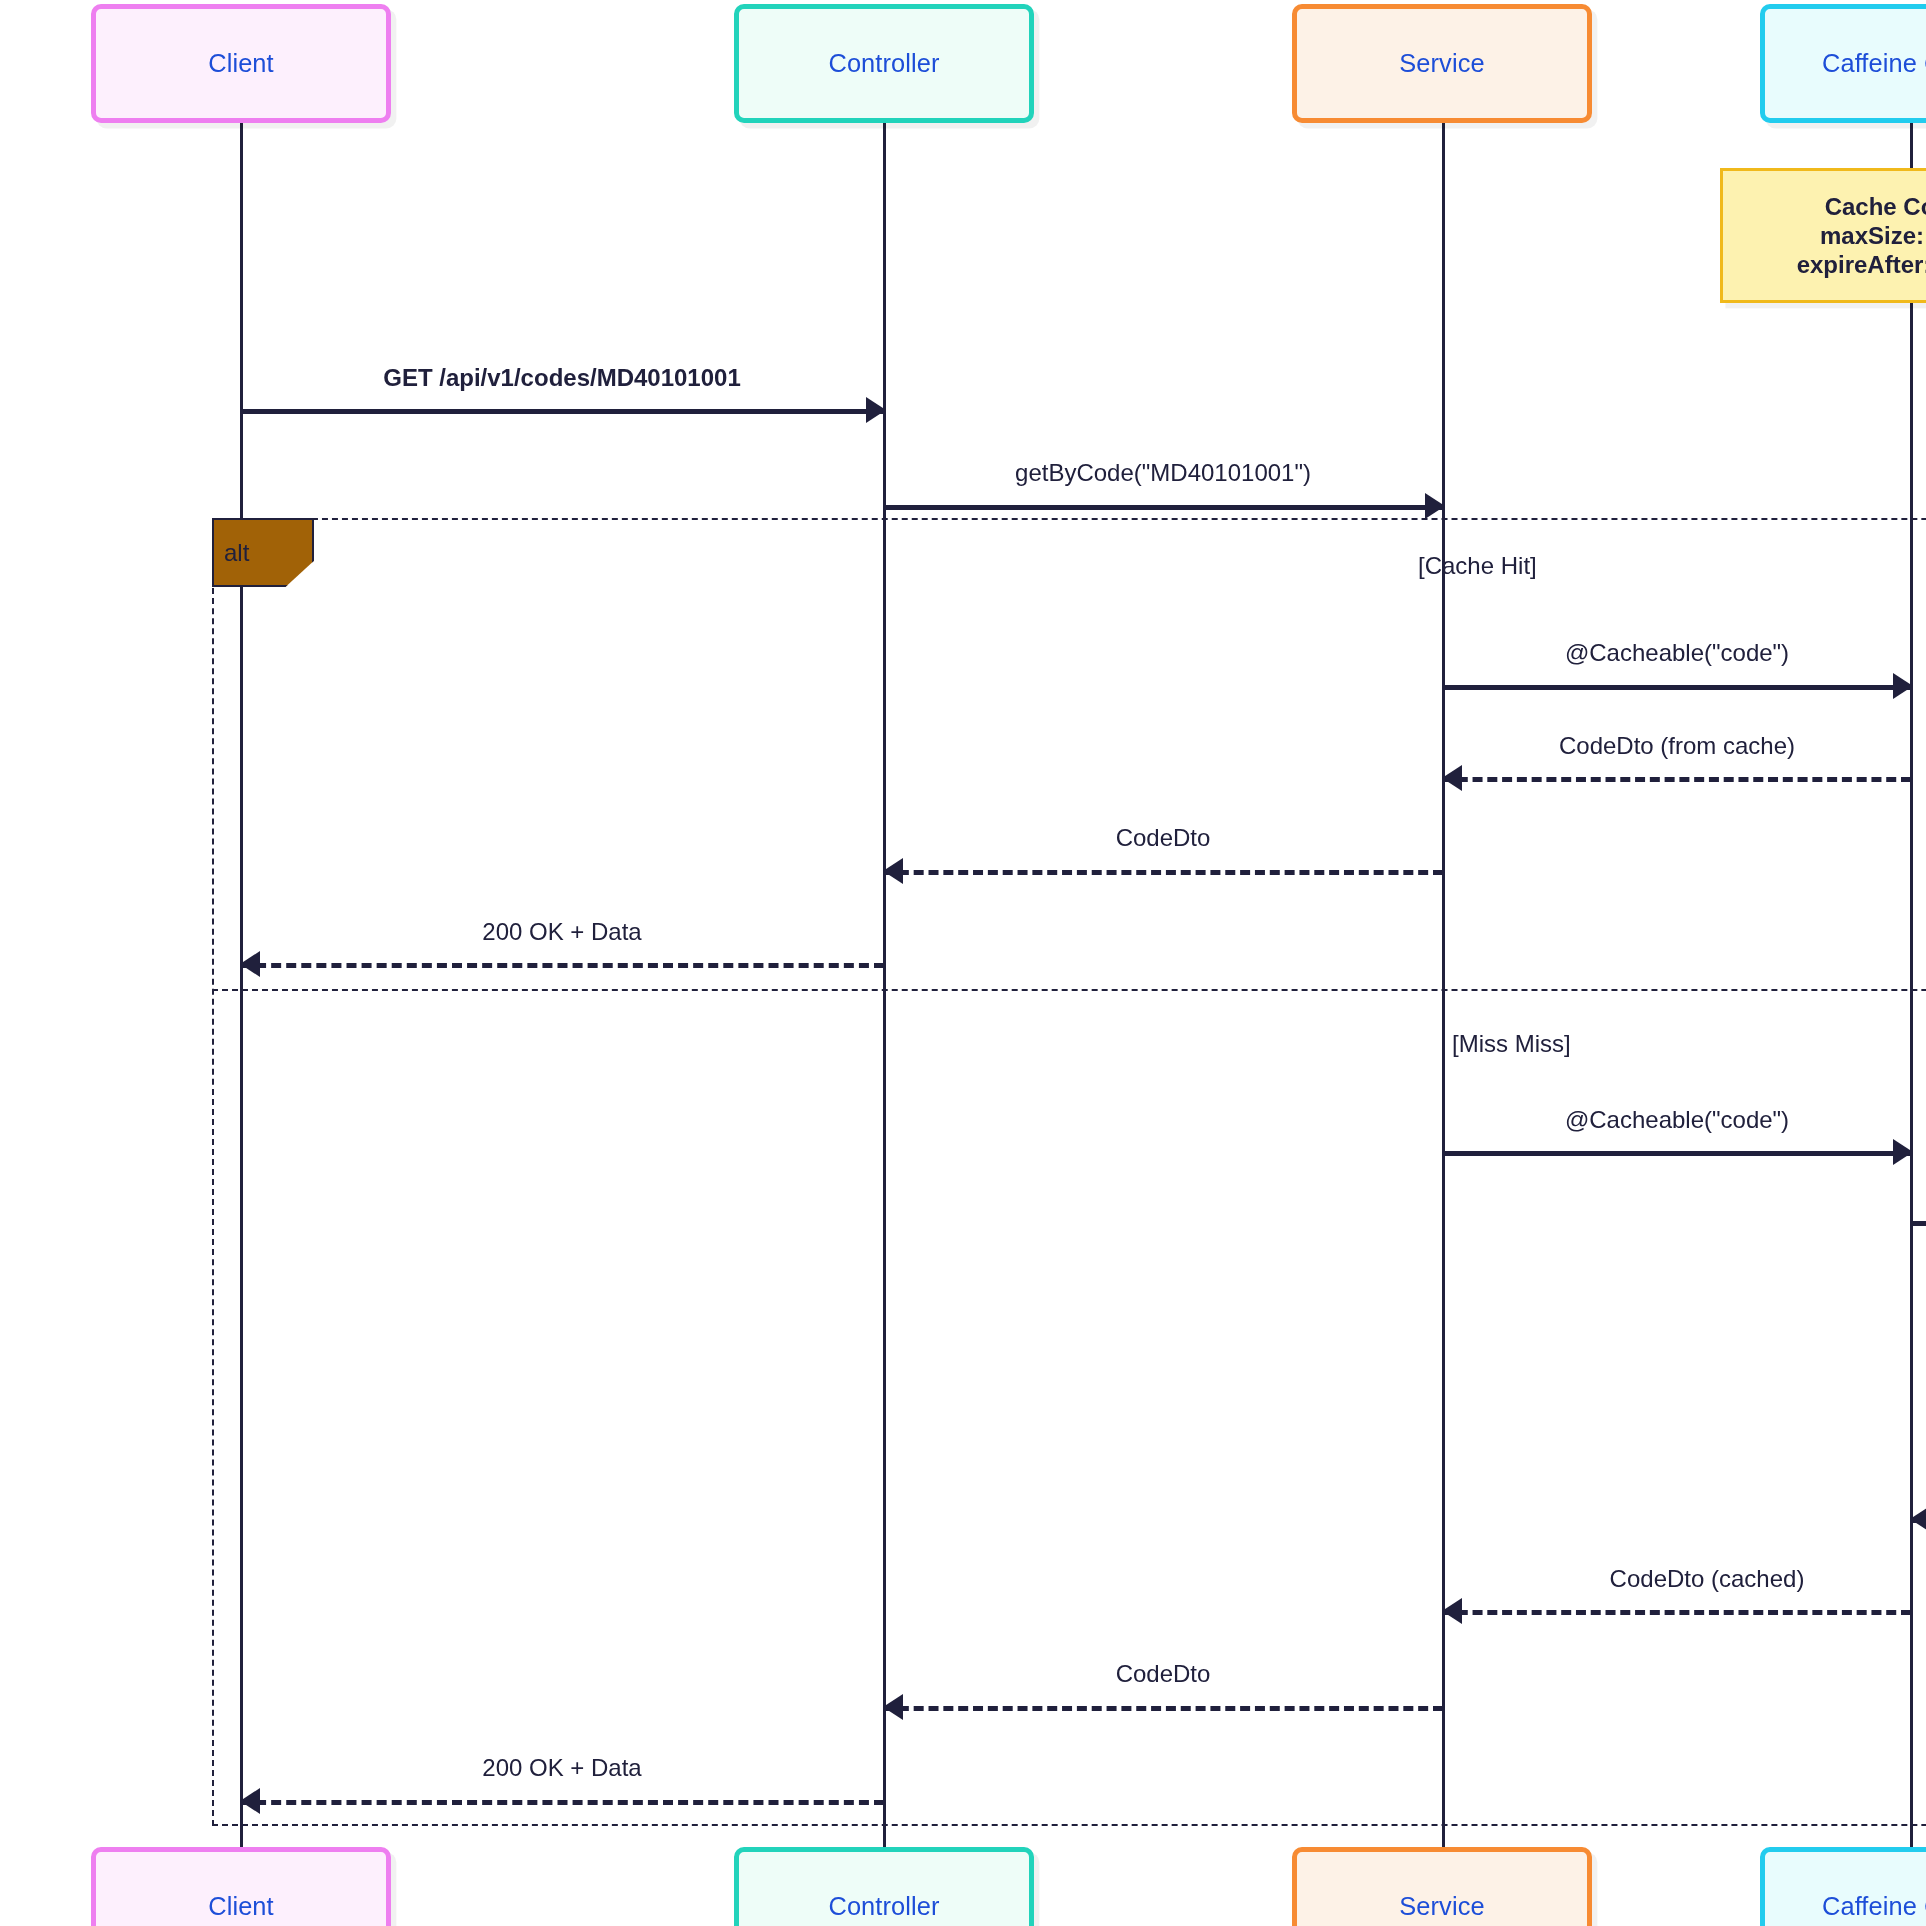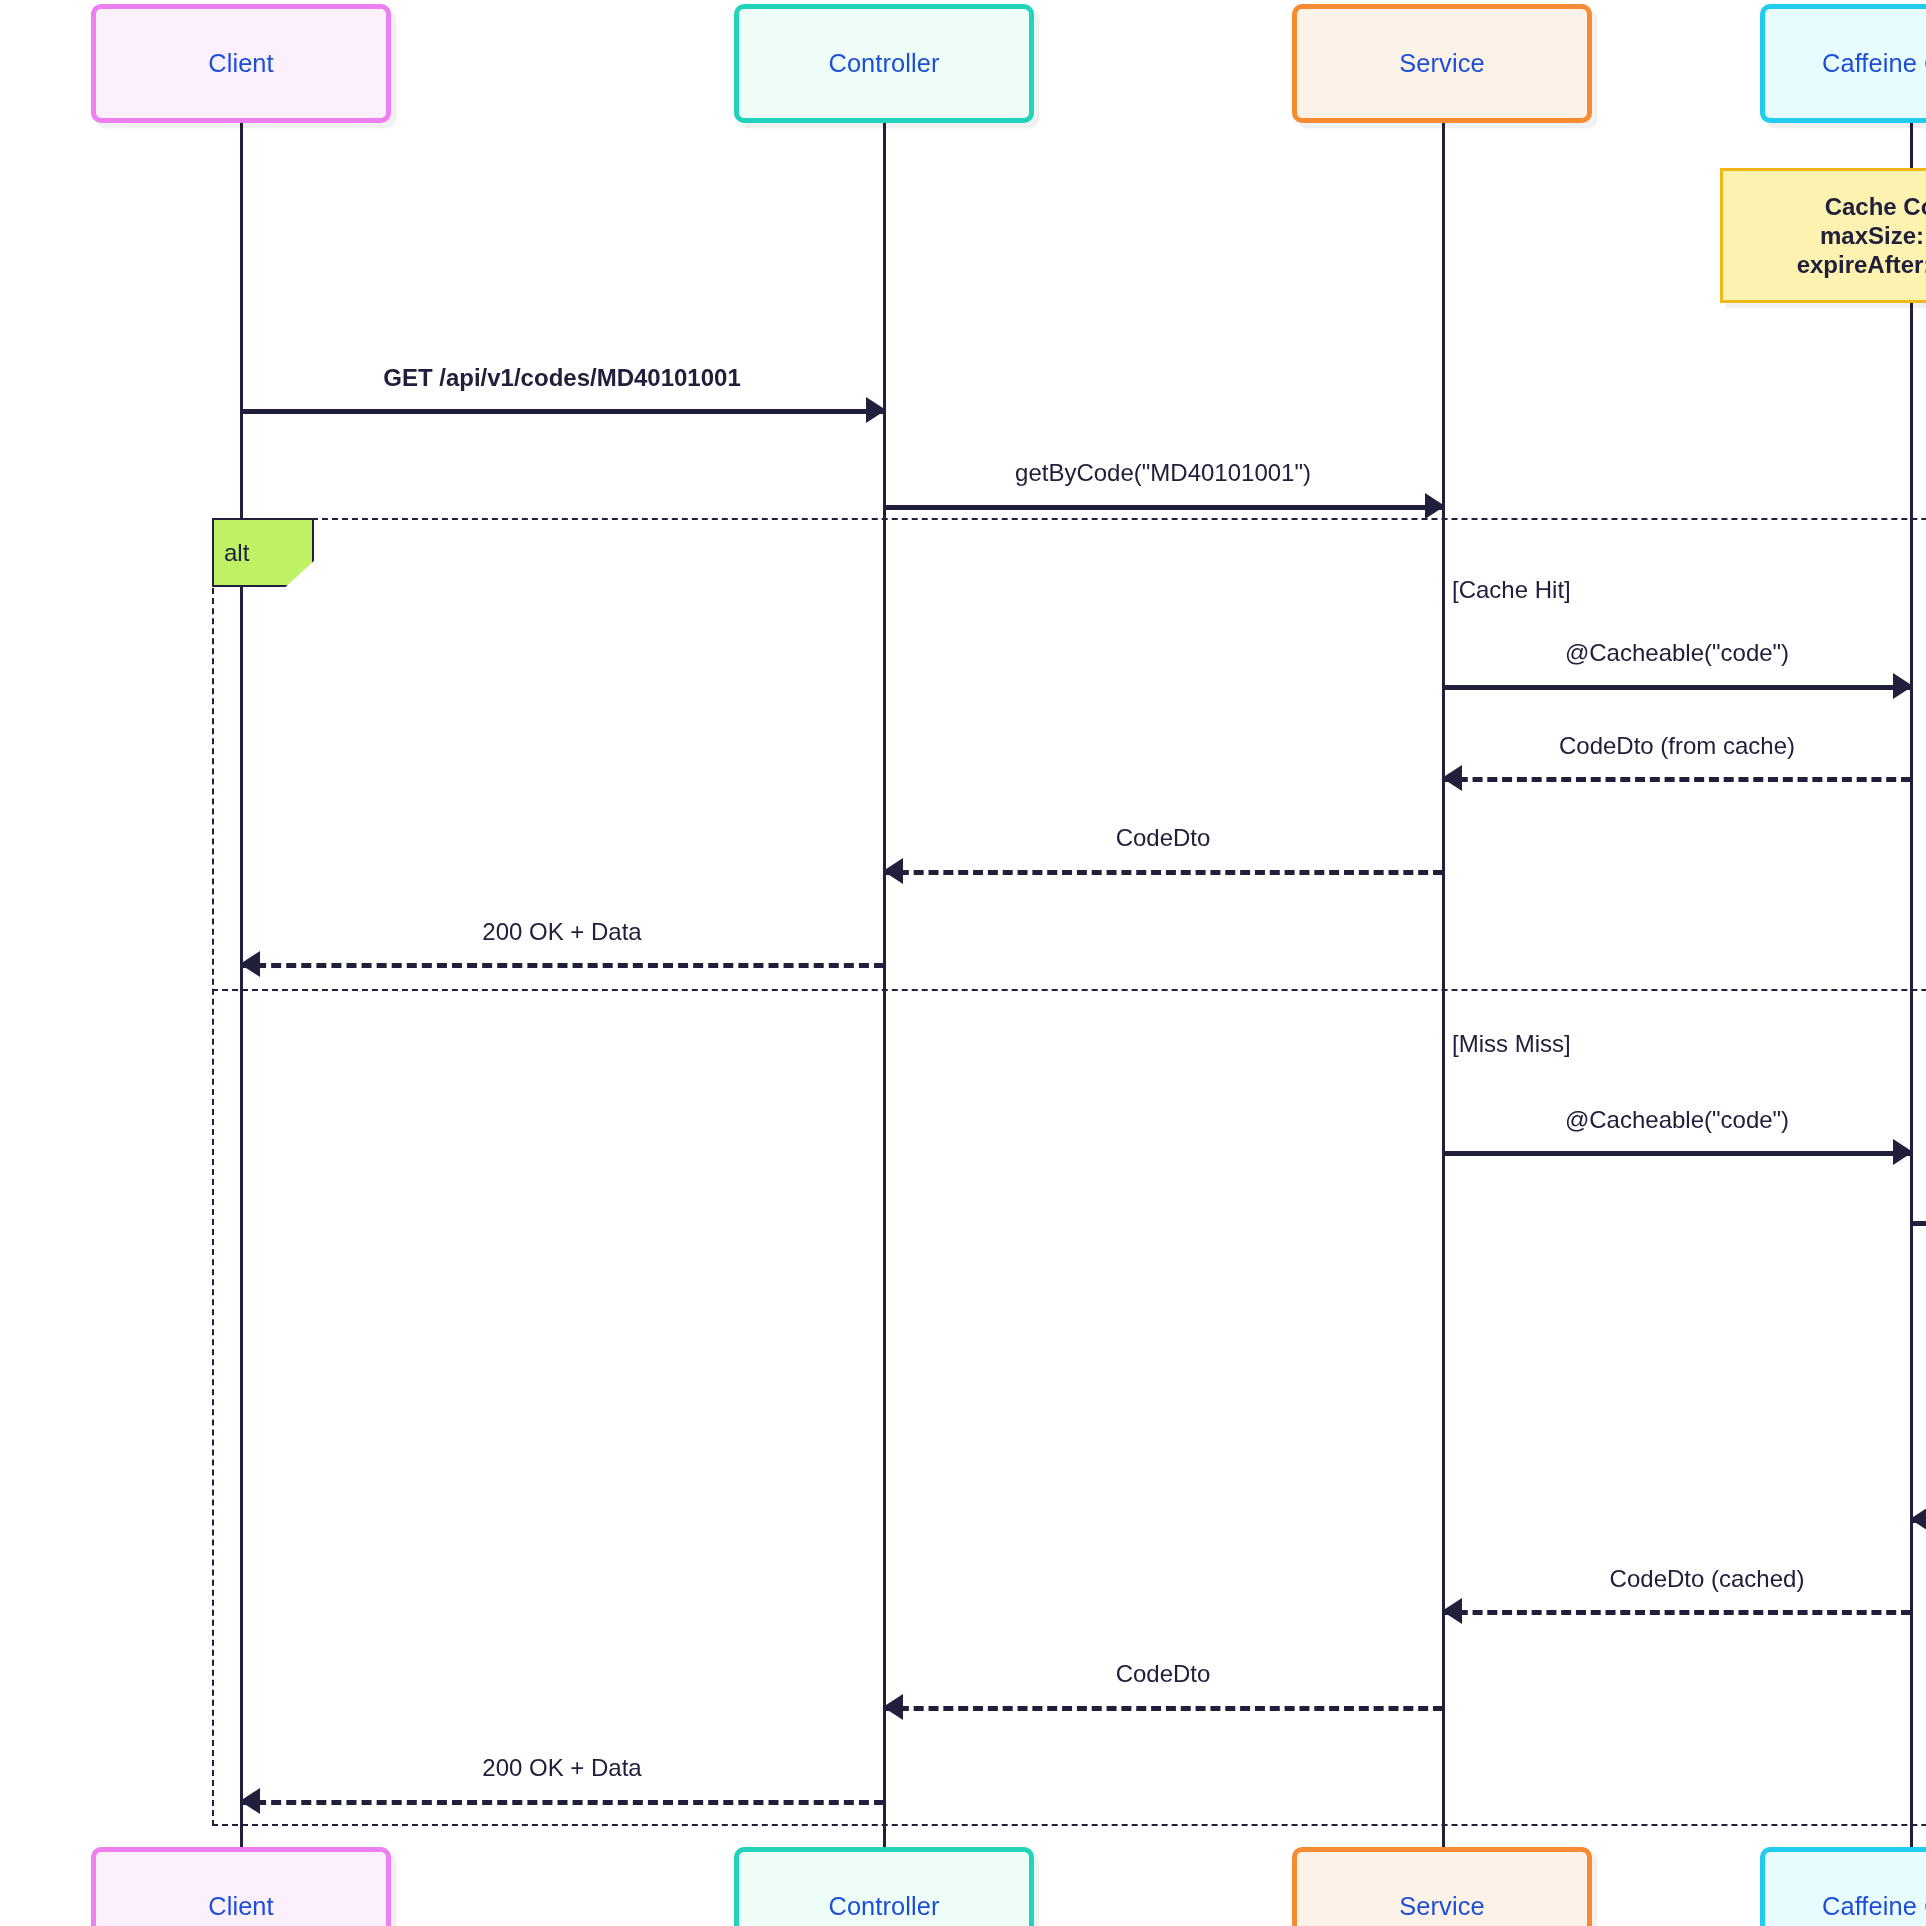--- a/index.html
+++ b/index.html
@@ -16,21 +16,21 @@
   .lifeline{position:absolute;width:2.7px;background:#20203c;}
 
   
   .note{position:absolute;box-sizing:border-box;background:#fdf2b0;border:3.1px solid #f0b91b;
         display:flex;flex-direction:column;align-items:center;justify-content:center;
         box-shadow:5.4px 5.4px 0 0 rgba(0,0,0,0.055);padding:3.9px 9.2px;}
   .note div{font-size:24px;font-weight:bold;color:#20203c;white-space:nowrap;line-height:1.22;}
 
   
   .altframe{position:absolute;box-sizing:border-box;border:2.7px dashed #20203c;background:transparent;}
-  .altlabel{position:absolute;box-sizing:border-box;background:#bef264;border:2.7px solid #20203c;
+  .altlabel{position:absolute;box-sizing:border-box;background:#a16207;border:2.7px solid #20203c;
             display:flex;align-items:center;justify-content:flex-start;padding-left:10px;
             clip-path:polygon(0 0,100% 0,100% 62%,72% 100%,0 100%);
             box-shadow:5px 5px 0 0 rgba(0,0,0,0.055);}
   .altlabel span{font-size:24px;color:#20203c;}
   .altdivider{position:absolute;height:0;border-top:2.7px dashed #20203c;}
 
   
   .msg{position:absolute;height:0;}
   .msg .line{position:absolute;left:0;top:0;width:100%;height:0;}
   .msg.solid .line{border-top:5px solid #20203c;}
@@ -66,21 +66,21 @@
     <div class="note" style="left: 1720px; top: 168px; width: 364px; height: 135px;">
       <div>Cache Config</div>
       <div>maxSize: 1000</div>
       <div>expireAfter: 30min</div>
     </div>
     <div class="altframe" style="left: 212px; top: 518px; width: 2575px; height: 1308px;"></div>
     <div class="altlabel" style="left: 212px; top: 518px; width: 102px; height: 69px;">
       <span>alt</span>
     </div>
     <div class="altdivider" style="left: 212px; top: 989px; width: 2575px;"></div>
-    <div class="frag-label" style="left: 1452px; top: 552px; transform: none; margin-top: 24px;">[Cache Hit]</div>
+    <div class="frag-label" style="left: 1418px; top: 552px; transform: none;">[Cache Hit]</div>
     <div class="frag-label" style="left: 1452px; top: 1030px; transform: none;">[Miss Miss]</div>
     <div class="msg solid" style="left: 241px; top: 409px; width: 643px;">
       <div class="line"></div>
       <div class="arrowhead right"></div>
     </div>
     <div class="msglabel" style="left: 562px; top: 364px; font-weight: bold;">GET /api/v1/codes/MD40101001</div>
     <div class="msg solid" style="left: 884px; top: 505px; width: 559px;">
       <div class="line"></div>
       <div class="arrowhead right"></div>
     </div>

